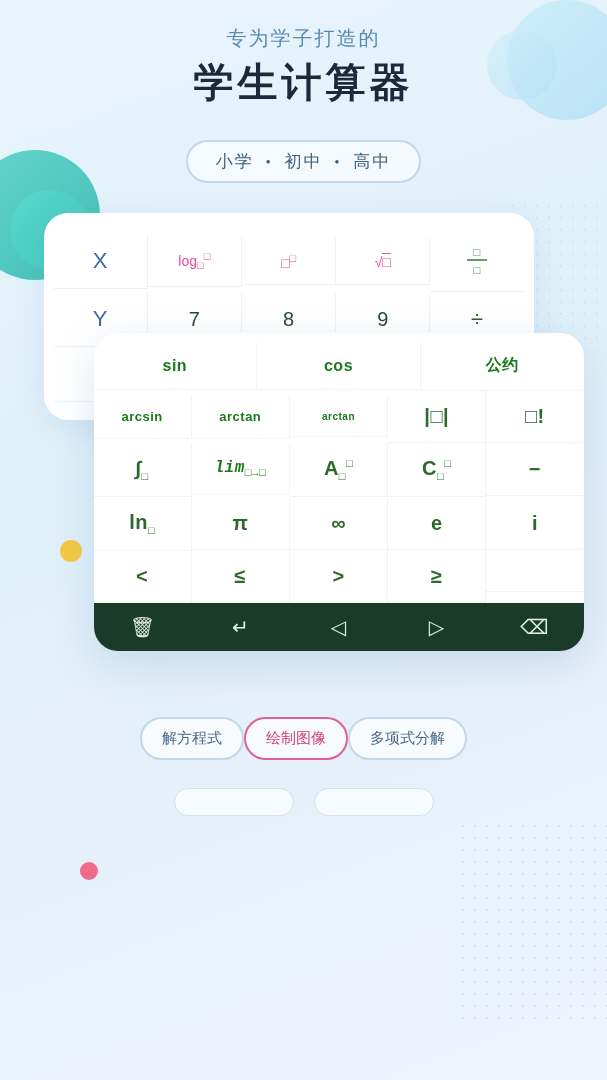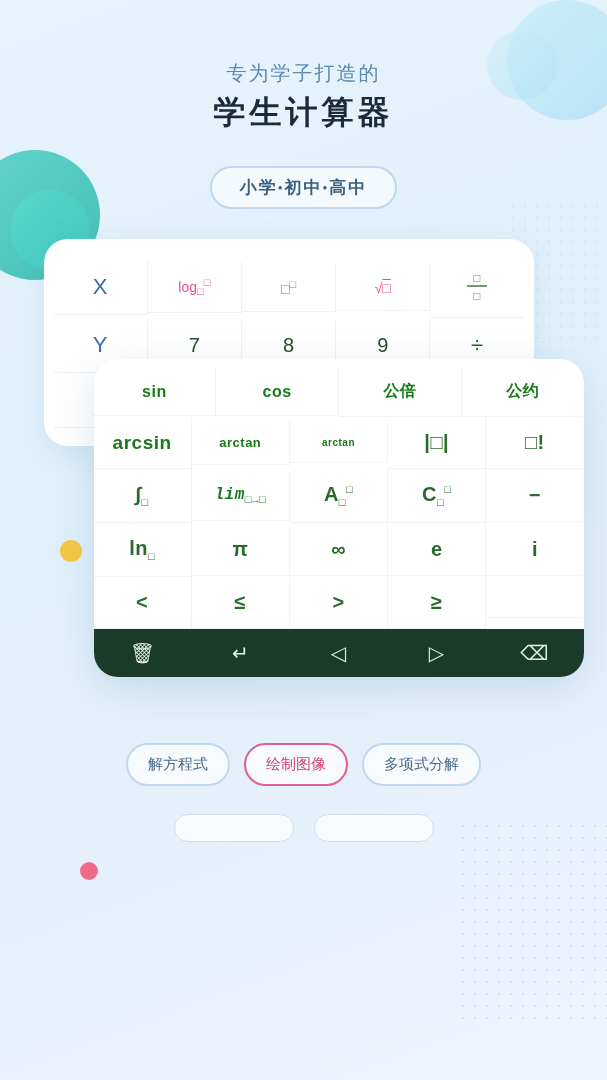--- a/index.html
+++ b/index.html
@@ -97,51 +97,52 @@
       width: 100px;
       height: 150px;
       background-image: radial-gradient(circle, #b0c8e8 1px, transparent 1px);
       background-size: 12px 12px;
       opacity: 0.3;
     }
 
     
     .header-section {
       text-align: center;
-      padding-top: 60px;
+      padding-top: 25px;
       position: relative;
       z-index: 2;
     }
     .subtitle-text {
       font-size: 20px;
       color: #5a8ab0;
       font-weight: 400;
       margin-bottom: 8px;
       letter-spacing: 2px;
     }
     .main-title {
-      font-size: 32px;
+      font-size: 40px;
       font-weight: 800;
       color: #1a2a3a;
       letter-spacing: 4px;
       line-height: 1.1;
     }
 
     
     .level-badge {
       display: inline-flex;
       align-items: center;
+      gap: 12px;
       border: 2px solid #c0d8ee;
       border-radius: 30px;
       padding: 8px 28px;
       margin-top: 20px;
       background: rgba(255,255,255,0.6);
       font-size: 17px;
       color: #3a6080;
-      font-weight: 700;
+      font-weight: 400;
       letter-spacing: 2px;
     }
     .level-dot {
       color: #3a6080;
       font-size: 8px;
     }
 
     
     .calculator-area {
       position: relative;
@@ -231,21 +232,20 @@
       flex: 1;
       text-align: center;
       color: #e0f0e0;
       font-size: 20px;
     }
 
     
     .features-section {
       display: flex;
       justify-content: center;
-      gap: 14px;
       margin-top: 24px;
       position: relative;
       z-index: 3;
     }
     .feature-btn {
       border: 2px solid #c0d8ee;
       border-radius: 30px;
       padding: 10px 20px;
       font-size: 15px;
       color: #4a6a8a;
@@ -338,26 +338,25 @@
       <div class="calc-cell">6</div>
       <div class="calc-cell op">×</div>
     </div>
   </div>
 
   <div class="calc-card-front">
 
     <div class="calc-row">
       <div class="trig-cell">sin</div>
       <div class="trig-cell">cos</div>
-      <div class="trig-cell">公倍</div>
       <div class="trig-cell">公约</div>
     </div>
 
     <div class="calc-row">
-      <div class="trig-cell" style="font-size:19px;">arcsin</div>
+      <div class="trig-cell" style="font-size:13px;">arcsin</div>
       <div class="trig-cell" style="font-size:13px;">arctan</div>
       <div class="trig-cell" style="font-size:10px;">arctan</div>
       <div class="trig-cell symbol-cell">|□|</div>
       <div class="trig-cell symbol-cell">□!</div>
     </div>
 
     <div class="calc-row">
       <div class="trig-cell symbol-cell">∫<span class="small-sub">□</span></div>
       <div class="trig-cell" style="font-style:italic;font-family:Liberation Mono, monospace;">lim<span class="small-sub" style="font-style:normal;">□→□</span></div>
       <div class="trig-cell symbol-cell">A<span class="small-sub">□</span><span class="small-sup">□</span></div>

